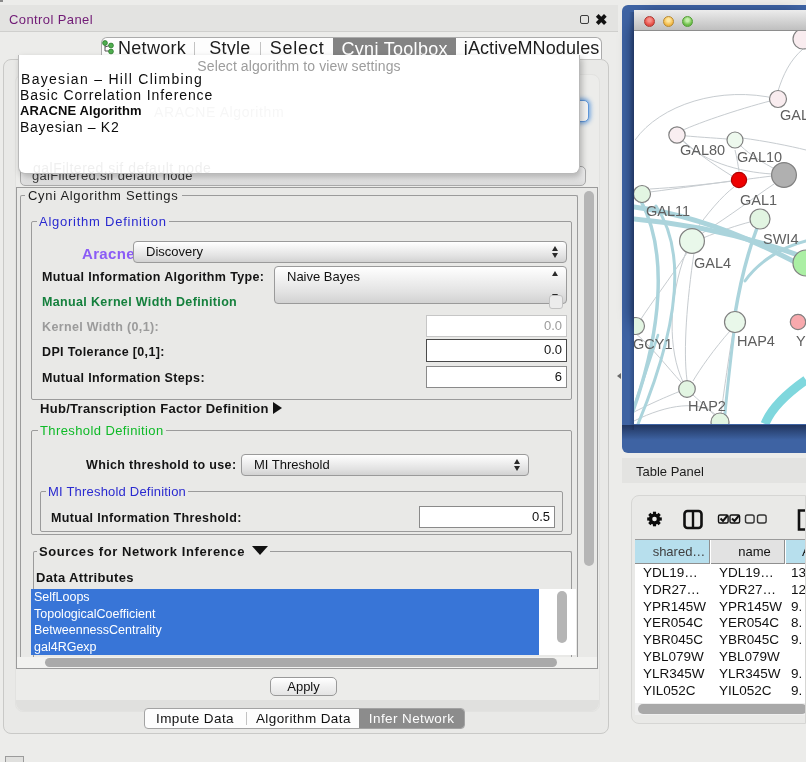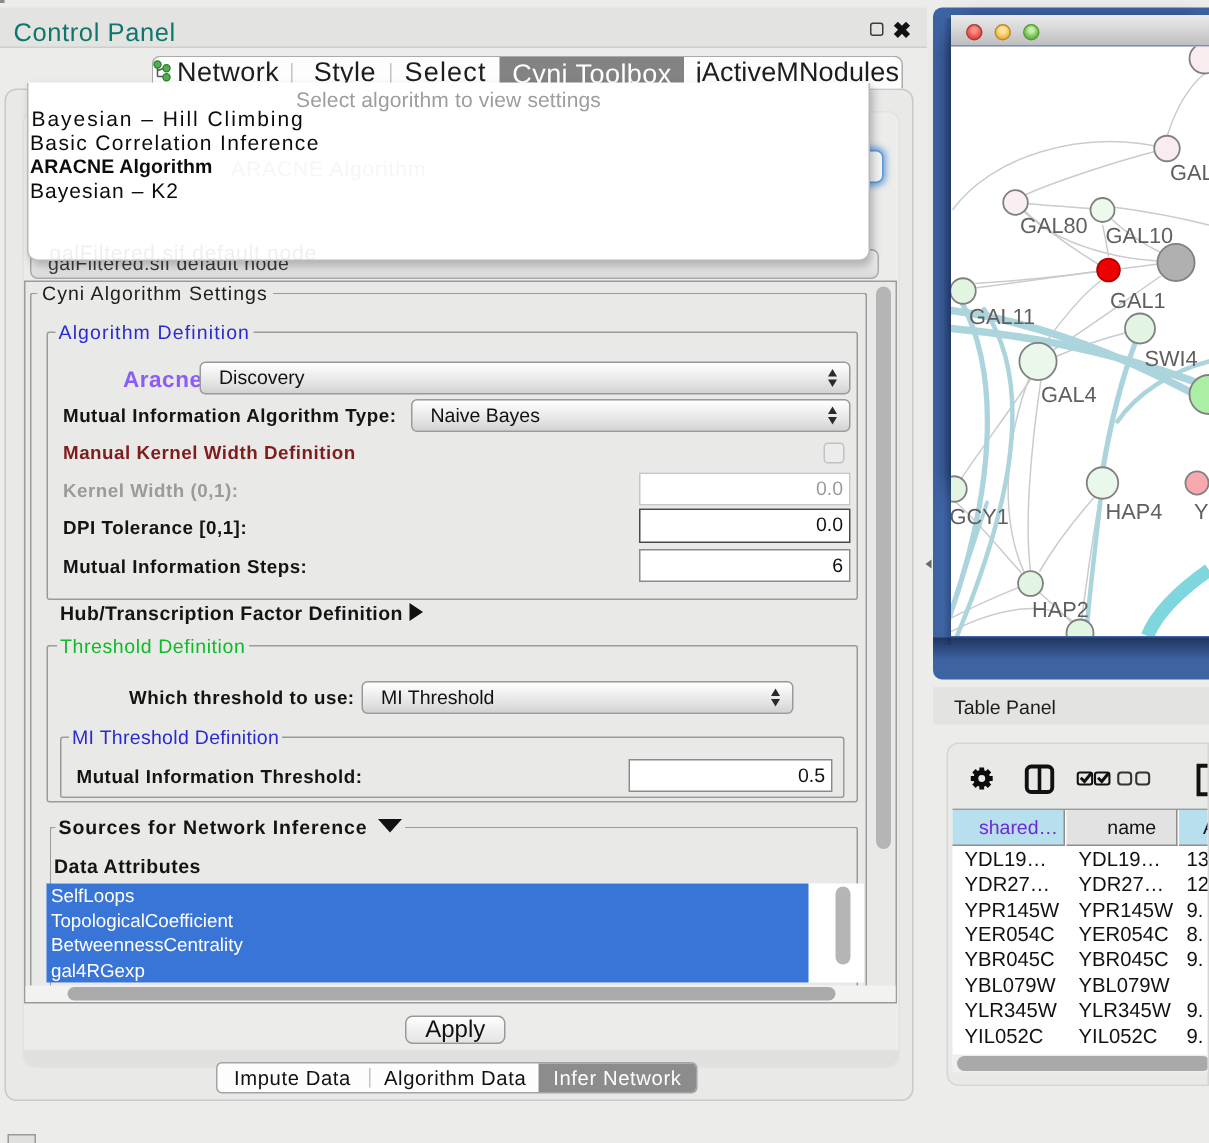--- a/index.html
+++ b/index.html
@@ -5,21 +5,21 @@
   * { margin:0; padding:0; box-sizing:border-box; }
   html,body { width:806px; height:762px; overflow:hidden; }
   body { position:relative; background:#ececea; font-family:"Liberation Sans", sans-serif; }
   .abs { position:absolute; }
 </style>
 </head>
 <body>
 <div class="abs" style="left:0px; top:0px; width:3px; height:2px; background:#8a8a8a;"></div>
 
 <div class="abs" style="left:0px; top:5px; width:618px; height:27px; background:#e3e3e1; border-bottom:1px solid #cfcfcd;"></div>
-<div class="abs" style="left:9px; top:12px; font-size:17px; letter-spacing:0.4px; color:#0f766e;">Control Panel</div>
+<div class="abs" style="left:9px; top:12px; font-size:13px; letter-spacing:0.4px; color:#701a75;">Control Panel</div>
 <div class="abs" style="left:580px; top:15px; width:9px; height:9px; border:1.5px solid #3c3c3c; border-radius:2px;"></div>
 <div class="abs" style="left:595px; top:11px; font-size:15px; font-weight:bold; color:#111;">✖</div>
 
 <div class="abs" id="outerPanel" style="left:3px; top:59px; width:606px; height:675px; background:#e9e9e7; border:1px solid #c9c9c7; border-radius:8px;"></div>
 
 <div class="abs" id="innerPanel" style="left:15px; top:74px; width:585px; height:638px; background:#ececea; border:1px solid #e2e2e0; border-radius:8px;"></div>
 <div class="abs" style="left:16px; top:700px; width:583px; height:11px; background:#e0e0de; border-radius:0 0 8px 8px;"></div>
 
 <div class="abs" id="tabstrip" style="left:101px; top:37px; height:22px; background:#fdfdfd; border:1px solid #ababab; border-bottom:none; border-radius:6px 6px 0 0; display:flex; align-items:center; font-size:18px; letter-spacing:0.3px; color:#1d1d1d;">
   <span style="padding:0 8px 0 16px; position:relative;">
@@ -53,23 +53,23 @@
 <div class="abs" style="left:20px; top:195px; width:558px; height:473px; border:1px solid #9b9b9b; border-bottom:none; border-radius:2px;"></div>
 <div class="abs" style="left:25px; top:188px; font-size:13px; color:#1d1d1d; background:#e9e9e7; padding:0 3px; letter-spacing:0.7px;">Cyni Algorithm Settings</div>
 
 <div class="abs" style="left:31px; top:221px; width:541px; height:179px; border:1px solid #9b9b9b; border-radius:2px;"></div>
 <div class="abs" style="left:37px; top:214px; font-size:13px; color:#2a2ad0; background:#e9e9e7; padding:0 2px; letter-spacing:0.75px;">Algorithm Definition</div>
 
 <div class="abs lbl" style="left:42px; top:245px; font-size:15px; font-weight:bold; color:#8b5cf6;margin-left:40px;">Aracne Mode:</div>
 <div class="abs combo" style="left:133px; top:241px; width:434px; height:22px;">Discovery</div>
 
 <div class="abs lbl" style="left:42px; top:270px; font-size:12.5px; font-weight:bold; color:#141414;">Mutual Information Algorithm Type:</div>
-<div class="abs combo" style="left:274px; top:266px; width:293px; height:22px;">Naive Bayes</div>
-
-<div class="abs lbl" style="left:42px; top:295px; font-size:12.5px; font-weight:bold; color:#7f1d1d;">Manual Kernel Width Definition</div>
+<div class="abs combo" style="left:274px; top:266px; width:293px; height:38px;">Naive Bayes</div>
+
+<div class="abs lbl" style="left:42px; top:295px; font-size:12.5px; font-weight:bold; color:#15803d;">Manual Kernel Width Definition</div>
 <div class="abs" style="left:549px; top:295px; width:14px; height:14px; background:#ececec; border:1px solid #c2c2c2; border-radius:3px;"></div>
 
 <div class="abs lbl" style="left:42px; top:320px; font-size:12.5px; font-weight:bold; color:#9b9b9b;">Kernel Width (0,1):</div>
 <div class="abs field" style="left:426px; top:315px; width:141px; height:22px; color:#9b9b9b; border-color:#c6c6c6;">0.0</div>
 
 <div class="abs lbl" style="left:42px; top:345px; font-size:12.5px; font-weight:bold; color:#141414;">DPI Tolerance [0,1]:</div>
 <div class="abs field" style="left:426px; top:339px; width:141px; height:23px; border-width:1.5px; border-color:#4a4a4a;">0.0</div>
 
 <div class="abs lbl" style="left:42px; top:371px; font-size:12.5px; font-weight:bold; color:#141414;">Mutual Information Steps:</div>
 <div class="abs field" style="left:426px; top:366px; width:141px; height:22px; border-color:#8a8a8a;">6</div>
@@ -94,21 +94,21 @@
 
 <div class="abs lbl" style="left:36px; top:570px; font-size:13px; font-weight:bold; color:#141414;">Data Attributes</div>
 
 <div class="abs" style="left:34px; top:589px; width:542px; height:66px; background:#fff;"></div>
 <div class="abs" style="left:31px; top:589px; width:508px; height:66px; background:#3875d7; color:#fff; font-size:12.5px; line-height:16.6px; padding-left:3px; overflow:hidden;">SelfLoops<br>TopologicalCoefficient<br>BetweennessCentrality<br>gal4RGexp</div>
 <div class="abs" style="left:557px; top:591px; width:10px; height:52px; background:#b5b5b5; border-radius:5px;"></div>
 
 <div class="abs" style="left:17px; top:657px; width:580px; height:11px; background:#f2f2f0;"></div>
 <div class="abs" style="left:45px; top:658px; width:512px; height:9px; background:#aaaaaa; border-radius:5px;"></div>
 
-<div class="abs" style="left:270px; top:677px; width:67px; height:19px; background:linear-gradient(#ffffff,#f0f0f0 50%,#e4e4e4); border:1px solid #999; border-radius:5px; text-align:center; font-size:16px; line-height:17px; color:#111;">Apply</div>
+<div class="abs" style="left:270px; top:677px; width:67px; height:19px; background:linear-gradient(#ffffff,#f0f0f0 50%,#e4e4e4); border:1px solid #999; border-radius:5px; text-align:center; font-size:13px; line-height:17px; color:#111;">Apply</div>
 
 <div class="abs" id="dropdown" style="left:18px; top:55px; width:562px; height:119px; background:#fff; border:1px solid #b9b9b9; border-top:none; border-radius:0 0 7px 7px; box-shadow:2px 3px 6px rgba(0,0,0,0.25); font-size:14px; color:#0c0c0c; overflow:hidden;">
   <div class="abs" style="left:135px; top:49px; color:rgba(100,100,100,0.06); letter-spacing:0.6px;">ARACNE Algorithm</div>
   <div class="abs" style="left:14px; top:105px; color:rgba(100,100,100,0.10); letter-spacing:0.5px;">galFiltered.sif default node</div>
   <div style="text-align:center; color:#9d9d9d; padding-top:3px; height:16px; letter-spacing:0.1px;">Select algorithm to view settings</div>
   <div style="padding-left:2px; line-height:16px; letter-spacing:1.3px;">Bayesian – Hill Climbing</div>
   <div style="padding-left:1px; line-height:16px; letter-spacing:0.9px;">Basic Correlation Inference</div>
   <div style="padding-left:1px; line-height:16px; font-weight:bold; font-size:13px; letter-spacing:0.1px;">ARACNE Algorithm</div>
   <div style="padding-left:1px; line-height:16px; letter-spacing:0.7px;">Bayesian – K2</div>
 </div>
@@ -241,21 +241,21 @@
       <rect x="113.5" y="19" width="8.6" height="8" rx="2"></rect>
       <rect x="125.5" y="19" width="8.6" height="8" rx="2"></rect>
     </g>
 
     <path d="M167,14.5 h8 l7,6 v13 h-15 z" fill="none" stroke="#111" stroke-width="2.6"></path>
       <path d="M175,14.5 v6 h7" fill="none" stroke="#111" stroke-width="1.6"></path>
   </svg>
 
   <div style="position:absolute; left:3px; top:43px; width:172px; height:170px; background:#fff; border-top:1px solid #9b9b9b;">
 
-    <div style="position:absolute; left:0; top:0; width:75px; height:24px; background:#b7dfed; border-right:1px solid #8f8f8f; border-bottom:1px solid #8f8f8f; font-size:13px; text-align:center; line-height:24px; color:#6d28d9; padding-left:14px;">shared…</div>
+    <div style="position:absolute; left:0; top:0; width:75px; height:24px; background:#b7dfed; border-right:1px solid #8f8f8f; border-bottom:1px solid #8f8f8f; font-size:13px; text-align:center; line-height:24px; color:#404040; padding-left:14px;">shared…</div>
     <div style="position:absolute; left:76px; top:0; width:74px; height:24px; background:#e2e2e2; border-right:1px solid #8f8f8f; border-bottom:1px solid #8f8f8f; font-size:13px; text-align:center; line-height:24px; color:#111; padding-left:14px;">name</div>
     <div style="position:absolute; left:151px; top:0; width:21px; height:24px; background:#b7dfed; border-bottom:1px solid #8f8f8f; font-size:13px; line-height:24px; color:#111;"><span style="padding-left:16px;">A</span></div>
 
     <div style="position:absolute; left:0; top:25px; font-size:13.5px; color:#111; line-height:16.8px;">
       <div><span class="c1">YDL19…</span><span class="c2">YDL19…</span><span class="c3">13</span></div>
       <div><span class="c1">YDR27…</span><span class="c2">YDR27…</span><span class="c3">12</span></div>
       <div><span class="c1">YPR145W</span><span class="c2">YPR145W</span><span class="c3">9.</span></div>
       <div><span class="c1">YER054C</span><span class="c2">YER054C</span><span class="c3">8.</span></div>
       <div><span class="c1">YBR045C</span><span class="c2">YBR045C</span><span class="c3">9.</span></div>
       <div><span class="c1">YBL079W</span><span class="c2">YBL079W</span><span class="c3"></span></div>

